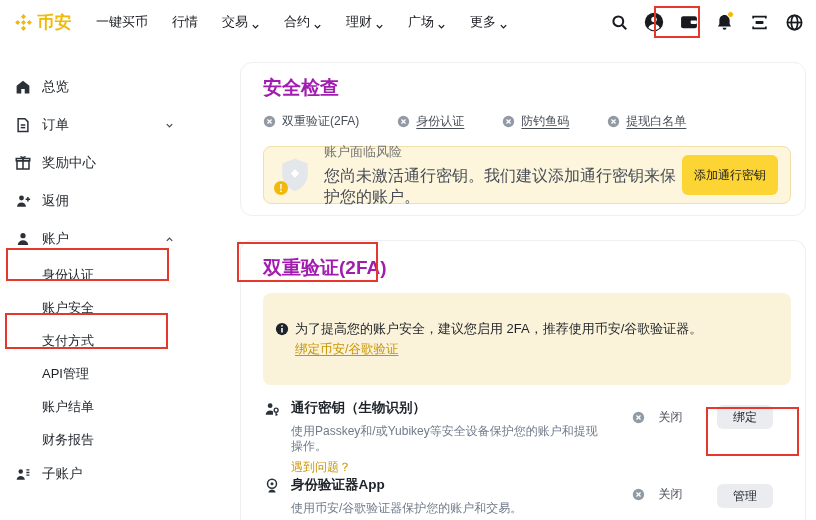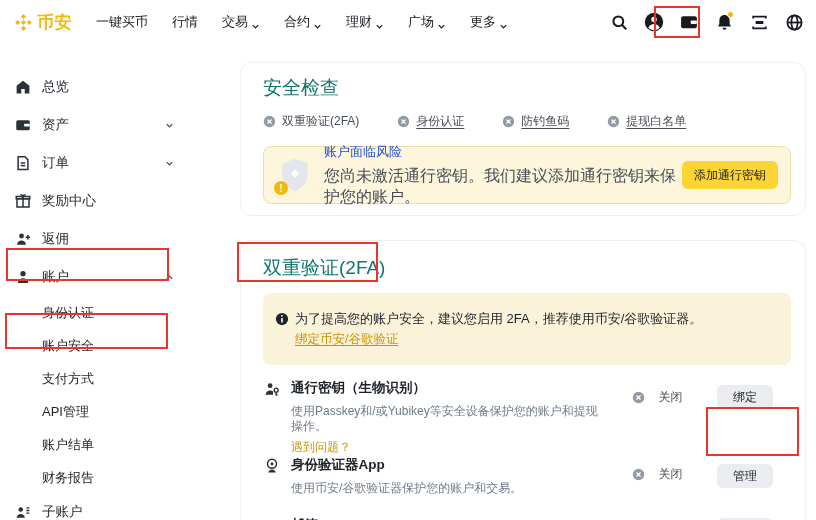--- a/index.html
+++ b/index.html
@@ -35,39 +35,39 @@
   .sub-sel { position:absolute; left:-2px; top:3px; width:154px; height:27px;
     background:#F3F4F6; border-radius:8px; z-index:-1; }
   .side-ico { width:18px; height:18px; color:#2B3139; flex:0 0 18px; }
 
   
   .card { position:absolute; left:240px; width:566px; background:#fff;
     border:1px solid #EDEFF2; border-radius:12px; }
   .card1 { top:62px; height:154px; padding:12px 14px 0 22px; }
   .card2 { top:240px; height:300px; padding:14px 14px 0 22px; border-bottom:none;
     border-bottom-left-radius:0; border-bottom-right-radius:0; }
-  .card h2 { font-size:19px; font-weight:normal; color:#0f766e; height:26px; }
+  .card h2 { font-size:19px; font-weight:bold; color:#a21caf; height:26px; }
 
   .checks { display:flex; align-items:center; gap:38px; margin-top:12px; }
   .check { display:flex; align-items:center; gap:6px; font-size:12px; color:#474D57; cursor:pointer; }
   .check.u span.lbl { text-decoration:underline; text-underline-offset:3px; }
 
   .risk-banner { margin-top:16px; height:58px; background:#FDF6DC; border:1px solid #F2DFA7;
     border-radius:8px; display:flex; align-items:center; padding:0 12px 0 14px; }
   .risk-ico { position:relative; width:38px; height:40px; flex:0 0 38px; }
   .risk-badge { position:absolute; left:-4px; bottom:0px; width:14px; height:14px; border-radius:50%;
     background:#F0B90B; color:#fff; font-size:10px; font-weight:bold; display:flex;
     align-items:center; justify-content:center; }
   .risk-texts { margin-left:8px; flex:1; }
-  .risk-title { font-size:13px; color:#1d4ed8; margin-bottom:5px; }
+  .risk-title { font-size:13px; color:#737373; margin-bottom:5px; }
   .risk-desc { font-size:16px; color:#474D57; }
   .yellow-btn { background:#FCD535; color:#181A20; font-size:12px; border:none;
-    border-radius:6px; height:28px; padding:0 12px; cursor:pointer; white-space:nowrap; }
-
-  .notice { margin-top:12px; background:#FBF2DA; border-radius:8px; padding:17px 12px;
+    border-radius:6px; height:40px; padding:0 12px; cursor:pointer; white-space:nowrap; }
+
+  .notice { margin-top:12px; background:#FBF2DA; border-radius:8px; padding:27px 12px;
     font-size:13px; color:#1E2329; line-height:18px; }
   .notice-row { display:flex; gap:6px; align-items:flex-start; }
   .gold-link { color:#C99400; text-decoration:underline; text-underline-offset:2px;
     font-size:12.5px; cursor:pointer; display:inline-block; margin-left:20px; margin-top:2px; }
 
   .tfa-row { display:flex; align-items:flex-start; }
   .row1 { margin-top:14px; min-height:52px; }
   .row2 { min-height:44px; }
   .row3 { margin-top:16px; min-height:40px; }
   .row-ico { width:18px; height:18px; color:#2B3139; flex:0 0 18px; margin-top:1px; }
@@ -191,31 +191,20 @@
   </header>
 
   <aside class="sidebar">
     <div class="side-item">
       <svg class="side-ico" viewBox="0 0 24 24">
         <path d="M12 3.5 L3.5 10.3 V20.5 H9.7 V14.5 H14.3 V20.5 H20.5 V10.3 Z" fill="#2B3139"></path>
       </svg>
       <span>总览</span>
     </div>
     <div class="side-item">
-      <svg class="side-ico" viewBox="0 0 24 24">
-        <rect x="3" y="5.5" width="18" height="13.5" rx="2" fill="#2B3139"></rect>
-        <rect x="13.5" y="10.3" width="7.5" height="3.8" rx="0.8" fill="#fff"></rect>
-      </svg>
-      <span>资产</span>
-      <span class="spacer"></span>
-      <svg class="chev" viewBox="0 0 10 10">
-          <path d="M2 3.5 L5 6.5 L8 3.5" fill="none" stroke="#474D57" stroke-width="1.4"></path>
-        </svg>
-    </div>
-    <div class="side-item">
       <svg class="side-ico" viewBox="0 0 24 24" fill="none" stroke="#2B3139" stroke-width="2">
         <path d="M5.5 3.5 H14.5 L18.5 7.5 V20.5 H5.5 Z"></path>
         <path d="M9 12 H15"></path>
           <path d="M9 15.5 H15"></path>
       </svg>
       <span>订单</span>
       <span class="spacer"></span>
       <svg class="chev" viewBox="0 0 10 10">
           <path d="M2 3.5 L5 6.5 L8 3.5" fill="none" stroke="#474D57" stroke-width="1.4"></path>
         </svg>

